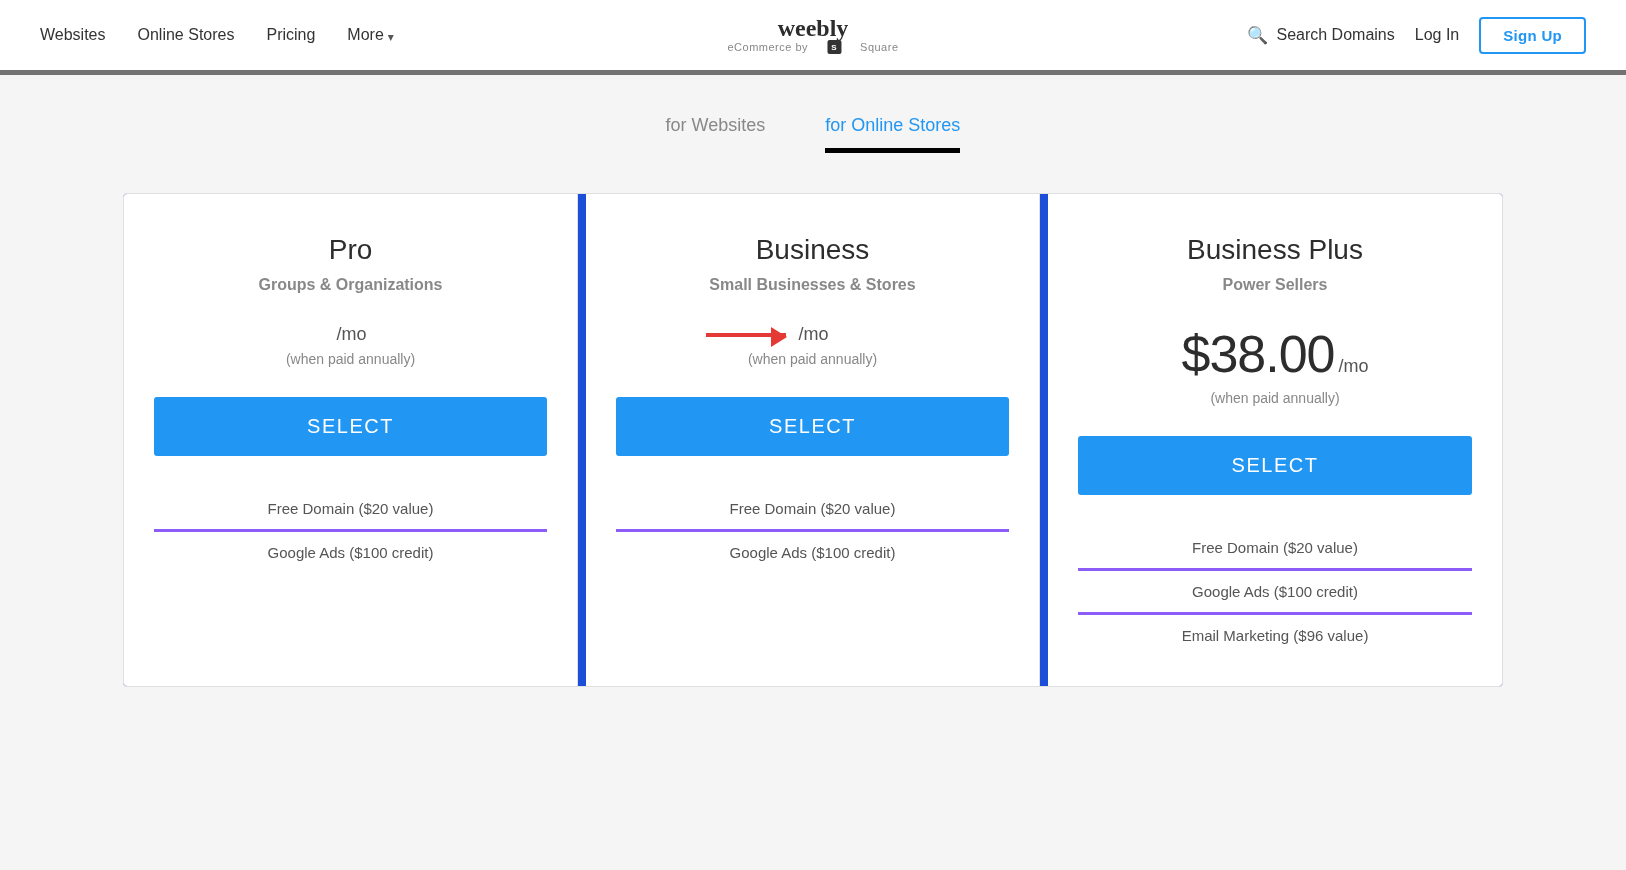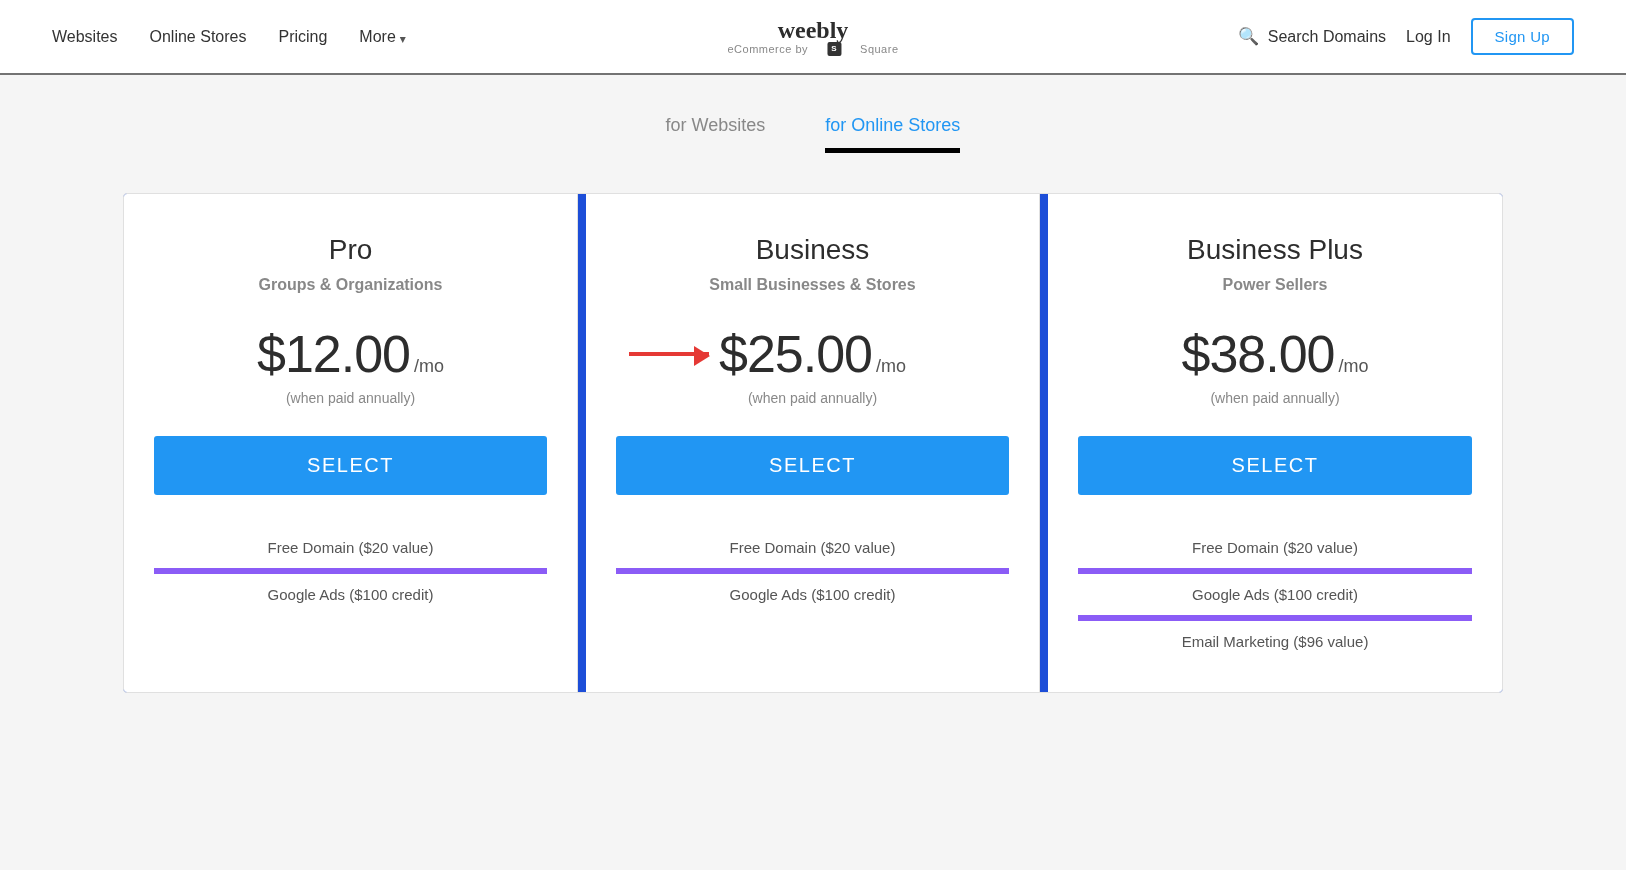--- a/index.html
+++ b/index.html
@@ -1,25 +1,25 @@
 <!DOCTYPE html>
 <html><head>
   <meta charset="utf-8">
   <style>
     * { box-sizing: border-box; margin: 0; padding: 0; }
     body { font-family: -apple-system, BlinkMacSystemFont, 'Segoe UI', Helvetica, Arial, sans-serif; background: #f5f5f5; color: #333; }
 
     
     .navbar {
       background: #fff;
-      border-bottom: 2px solid #737373;
+      border-bottom: 5px solid #737373;
       display: flex;
       align-items: center;
       justify-content: space-between;
-      padding: 0 52px;
+      padding: 0 40px;
       height: 75px;
       position: relative;
     }
     .nav-left {
       display: flex;
       align-items: center;
       gap: 32px;
     }
     .nav-link {
       font-size: 16px;
@@ -86,21 +86,21 @@
     }
     .search-icon-svg { font-size: 17px; color: #444; }
     .log-in-link {
       font-size: 16px;
       color: #333;
       cursor: pointer;
       text-decoration: none;
     }
     .sign-up-btn {
       font-size: 15px;
-      font-weight: 400;
+      font-weight: 700;
       color: #2196f3;
       border: 2px solid #2196f3;
       border-radius: 4px;
       padding: 8px 22px;
       background: transparent;
       cursor: pointer;
       letter-spacing: 0.3px;
     }
 
     
@@ -237,21 +237,21 @@
     .feature-list {
       width: 100%;
       display: flex;
       flex-direction: column;
       gap: 0;
     }
     .feature-item {
       font-size: 15px;
       color: #555;
       padding: 12px 0;
-      border-top: 6px solid #8b5cf6;
+      border-top: 3px solid #8b5cf6;
       text-align: center;
     }
     .feature-item:first-child { border-top: none; }
   </style>
 </head>
 <body>
 
 <nav class="navbar">
   <div class="nav-left">
     <a class="nav-link">Websites</a>
@@ -288,40 +288,38 @@
     <div class="tab">for Websites</div>
     <div class="tab active">for Online Stores</div>
   </div>
 
   <div class="pricing-grid">
 
     <div class="pricing-card">
       <div class="plan-name">Pro</div>
       <div class="plan-subtitle">Groups &amp; Organizations</div>
       <div class="price-row">
-        <span class="price-amount">$12.00</span>
         <span class="price-period">/mo</span>
       </div>
       <div class="price-note">(when paid annually)</div>
       <button class="select-btn">SELECT</button>
       <div class="feature-list">
         <div class="feature-item">Free Domain ($20 value)</div>
         <div class="feature-item">Google Ads ($100 credit)</div>
       </div>
     </div>
 
     <div class="pricing-card">
       <div class="plan-name">Business</div>
       <div class="plan-subtitle">Small Businesses &amp; Stores</div>
       <div class="price-row" style="position:relative;">
 
         <div class="arrow-annotation">
           <div class="red-arrow"></div>
         </div>
-        <span class="price-amount">$25.00</span>
         <span class="price-period">/mo</span>
       </div>
       <div class="price-note">(when paid annually)</div>
       <button class="select-btn">SELECT</button>
       <div class="feature-list">
         <div class="feature-item">Free Domain ($20 value)</div>
         <div class="feature-item">Google Ads ($100 credit)</div>
       </div>
     </div>
 

